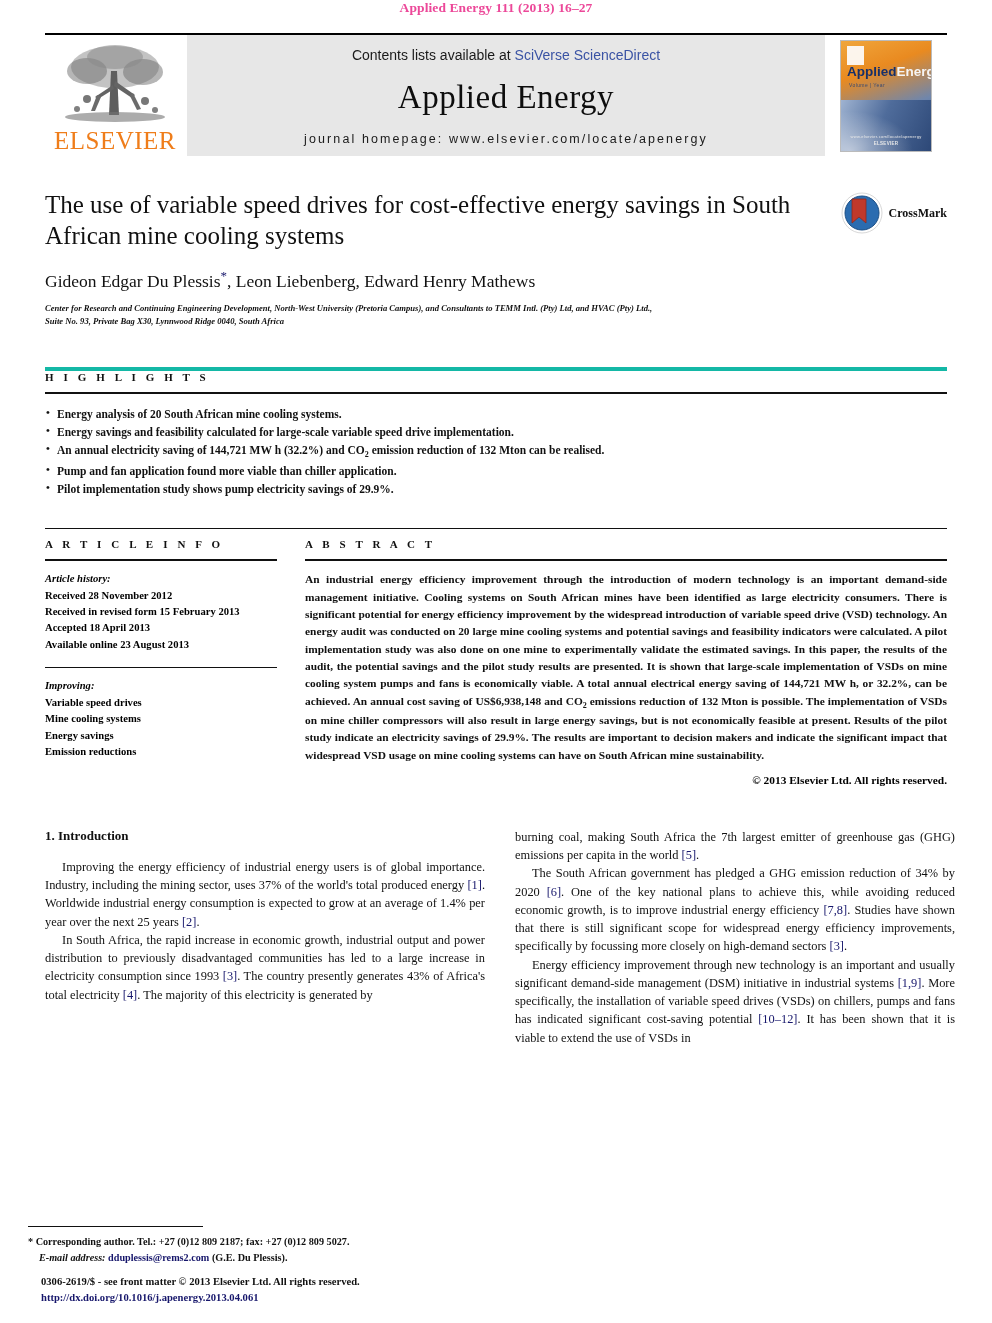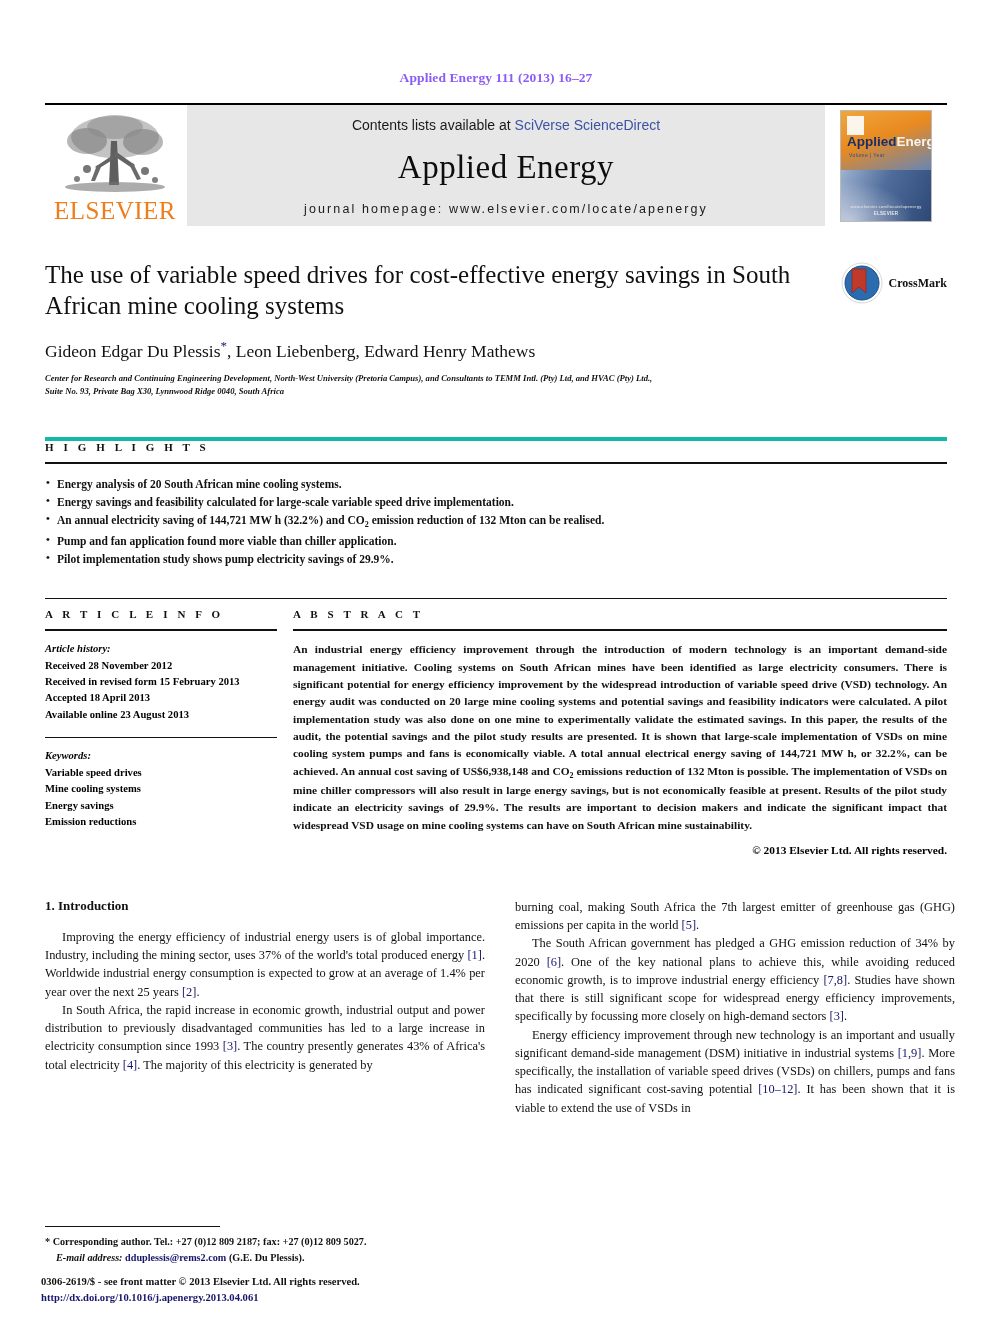--- a/index.html
+++ b/index.html
@@ -10,24 +10,23 @@
     font-family: "Liberation Serif", "DejaVu Serif", serif;
     color: #000000;
     position: relative;
     overflow: hidden;
   }
   .page { position: relative; width: 992px; height: 1323px; padding: 0 45px; }
 
   
   .running-head {
     text-align: center;
-    color: #8b5cf6;
+    color: #ec4899;
     font-weight: bold;
     font-size: 13.5px;
-    padding-top: 70px;
     letter-spacing: .1px;
   }
 
   
   .masthead {
     margin-top: 17px;
     border-top: 2.5px solid #000;
     display: flex;
     align-items: stretch;
     height: 123px;
@@ -164,21 +163,21 @@
     content: "\2022"; position: absolute; left: 1px; top: -1px; font-size: 11px;
   }
   .hl-list sub { font-size: 8px; }
 
   
   .info-abstract {
     margin-top: 30px;
     border-top: 1px solid #111;
     padding-top: 9px;
     display: flex;
-    gap: 16px;
+    gap: 28px;
   }
   .col-info { width: 232px; flex: 0 0 232px; }
   .col-abs { flex: 1 1 auto; }
   .blk-rule { border-top: 2px solid #111; margin-top: 9px; }
   .info-body { margin-top: 10px; font-size: 10.6px; line-height: 1.55; font-weight: bold; }
   .info-body .it { font-style: italic; }
   .keywords-sep { border-top: 1px solid #111; margin: 14px 0 9px 0; width: 100%; }
   .abs-body {
     margin-top: 10px;
     font-size: 11.4px;
@@ -214,21 +213,21 @@
     margin: 0;
     font-weight: normal;
     color: #111;
   }
   .para + .para { margin-top: 0; }
   .cite { color: #16166b; }
 
   
   .foot-left {
     position: absolute;
-    left: 45px;
+    left: 28px;
     bottom: 58px;
     width: 440px;
   }
   .foot-rule { border-top: 1px solid #111; width: 175px; margin-bottom: 7px; }
   .foot-line {
     font-size: 10.2px; line-height: 1.5; font-weight: bold; color: #111;
   }
   .foot-line .it { font-style: italic; }
   .foot-line .mail { color: #16166b; }
   .issn-block {
@@ -338,21 +337,21 @@
       <div class="blk-rule"></div>
       <div class="info-body">
         <div class="it">Article history:</div>
         <div>Received 28 November 2012</div>
         <div>Received in revised form 15 February 2013</div>
         <div>Accepted 18 April 2013</div>
         <div>Available online 23 August 2013</div>
       </div>
       <div class="keywords-sep"></div>
       <div class="info-body">
-        <div class="it">Keywords:</div>
+        <div class="it">Improving:</div>
         <div>Variable speed drives</div>
         <div>Mine cooling systems</div>
         <div>Energy savings</div>
         <div>Emission reductions</div>
       </div>
     </div>
 
     <div class="col-abs">
       <div class="sec-label">A B S T R A C T</div>
       <div class="blk-rule"></div>

